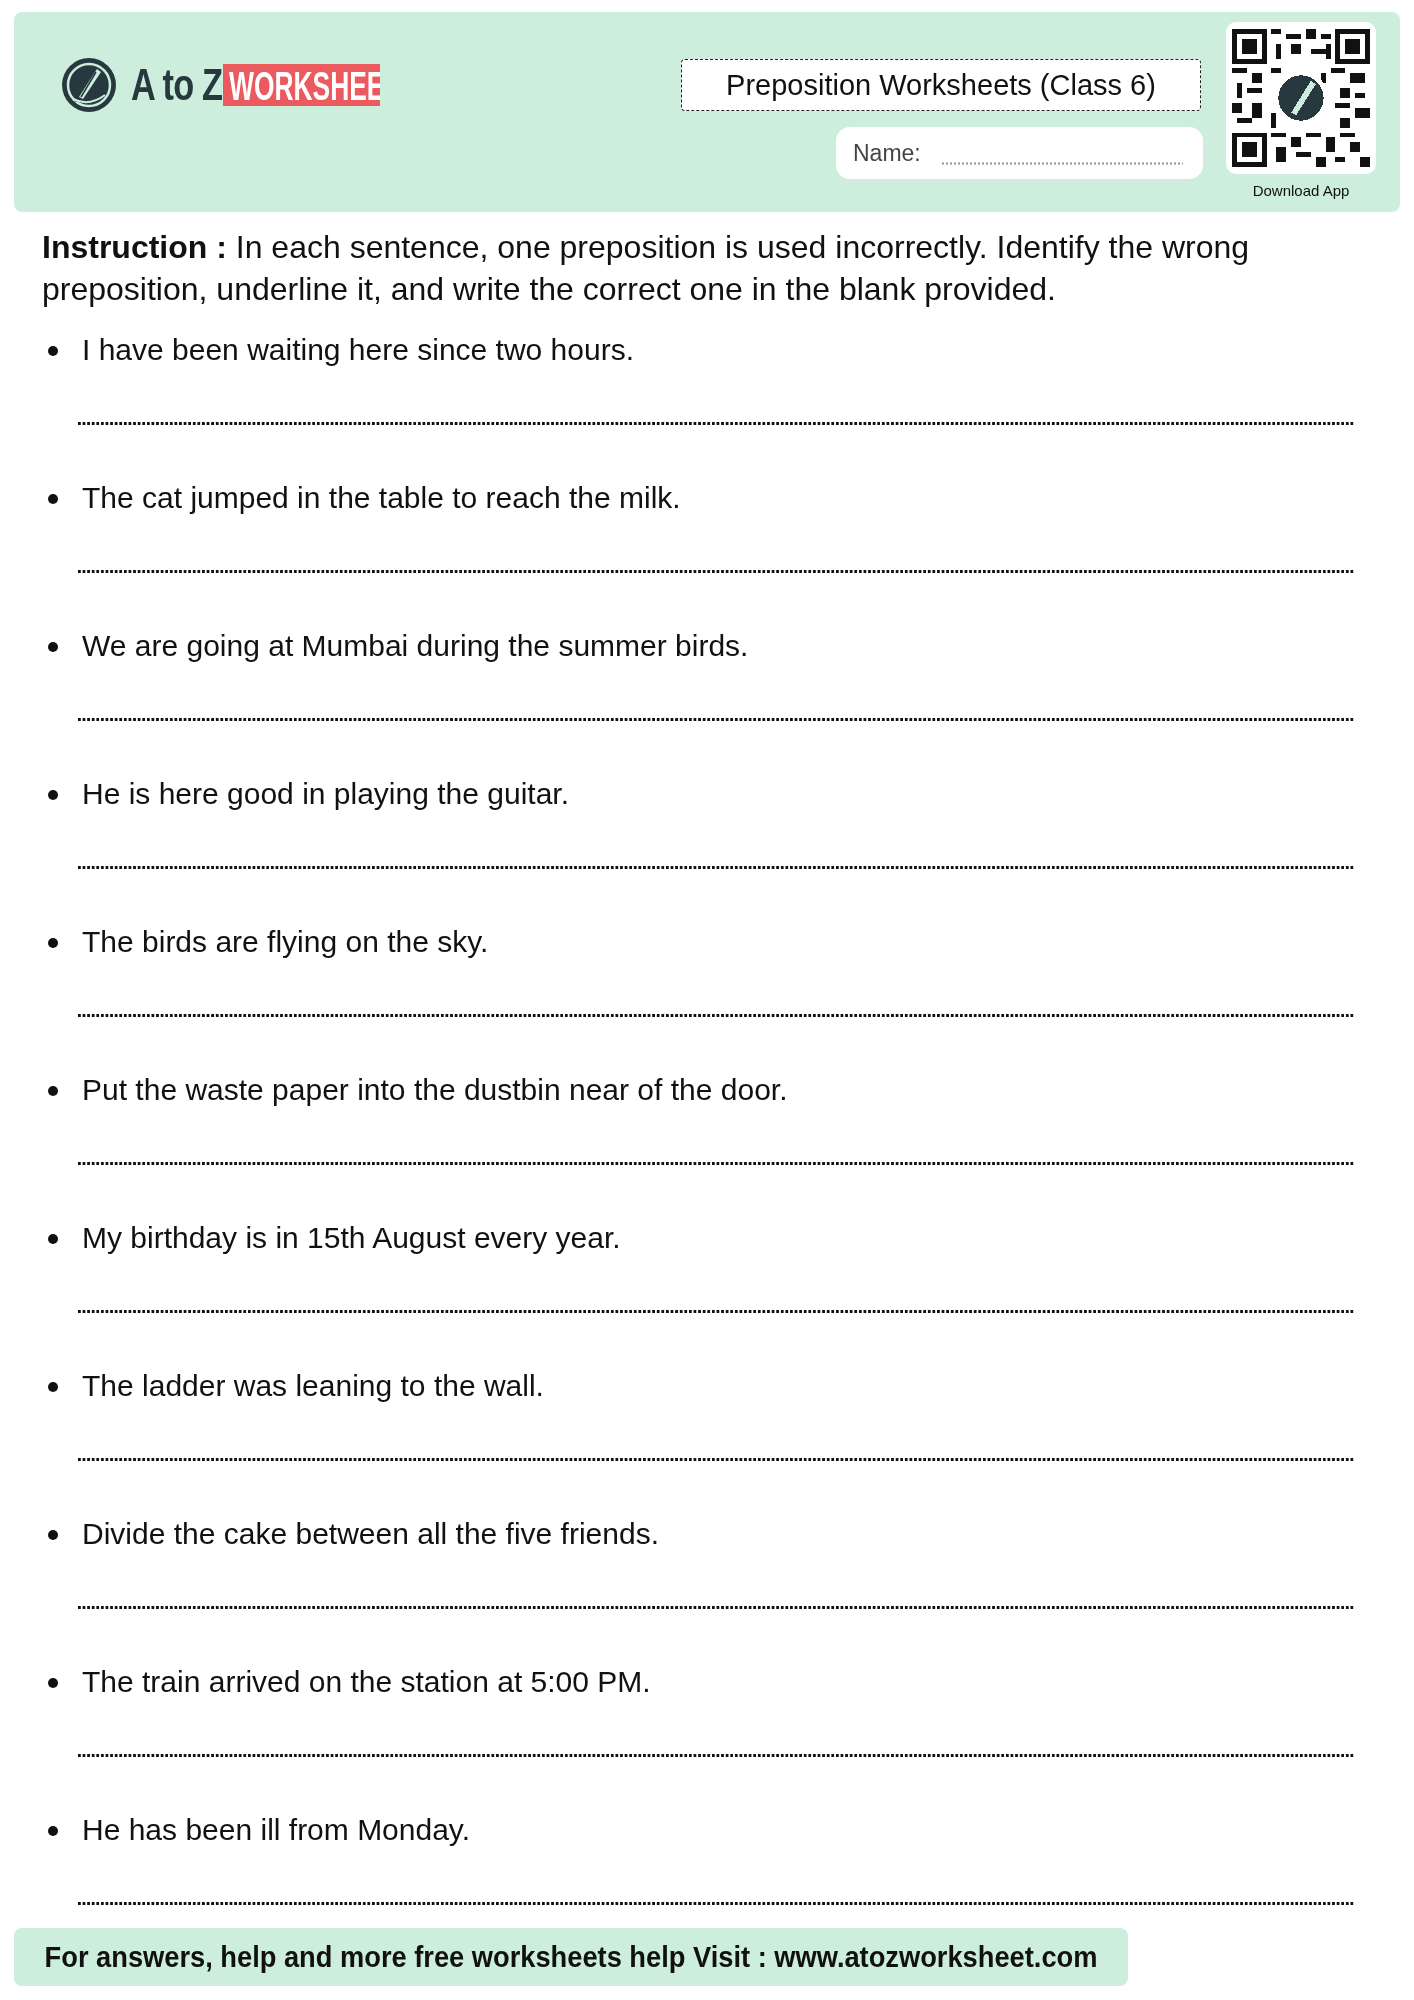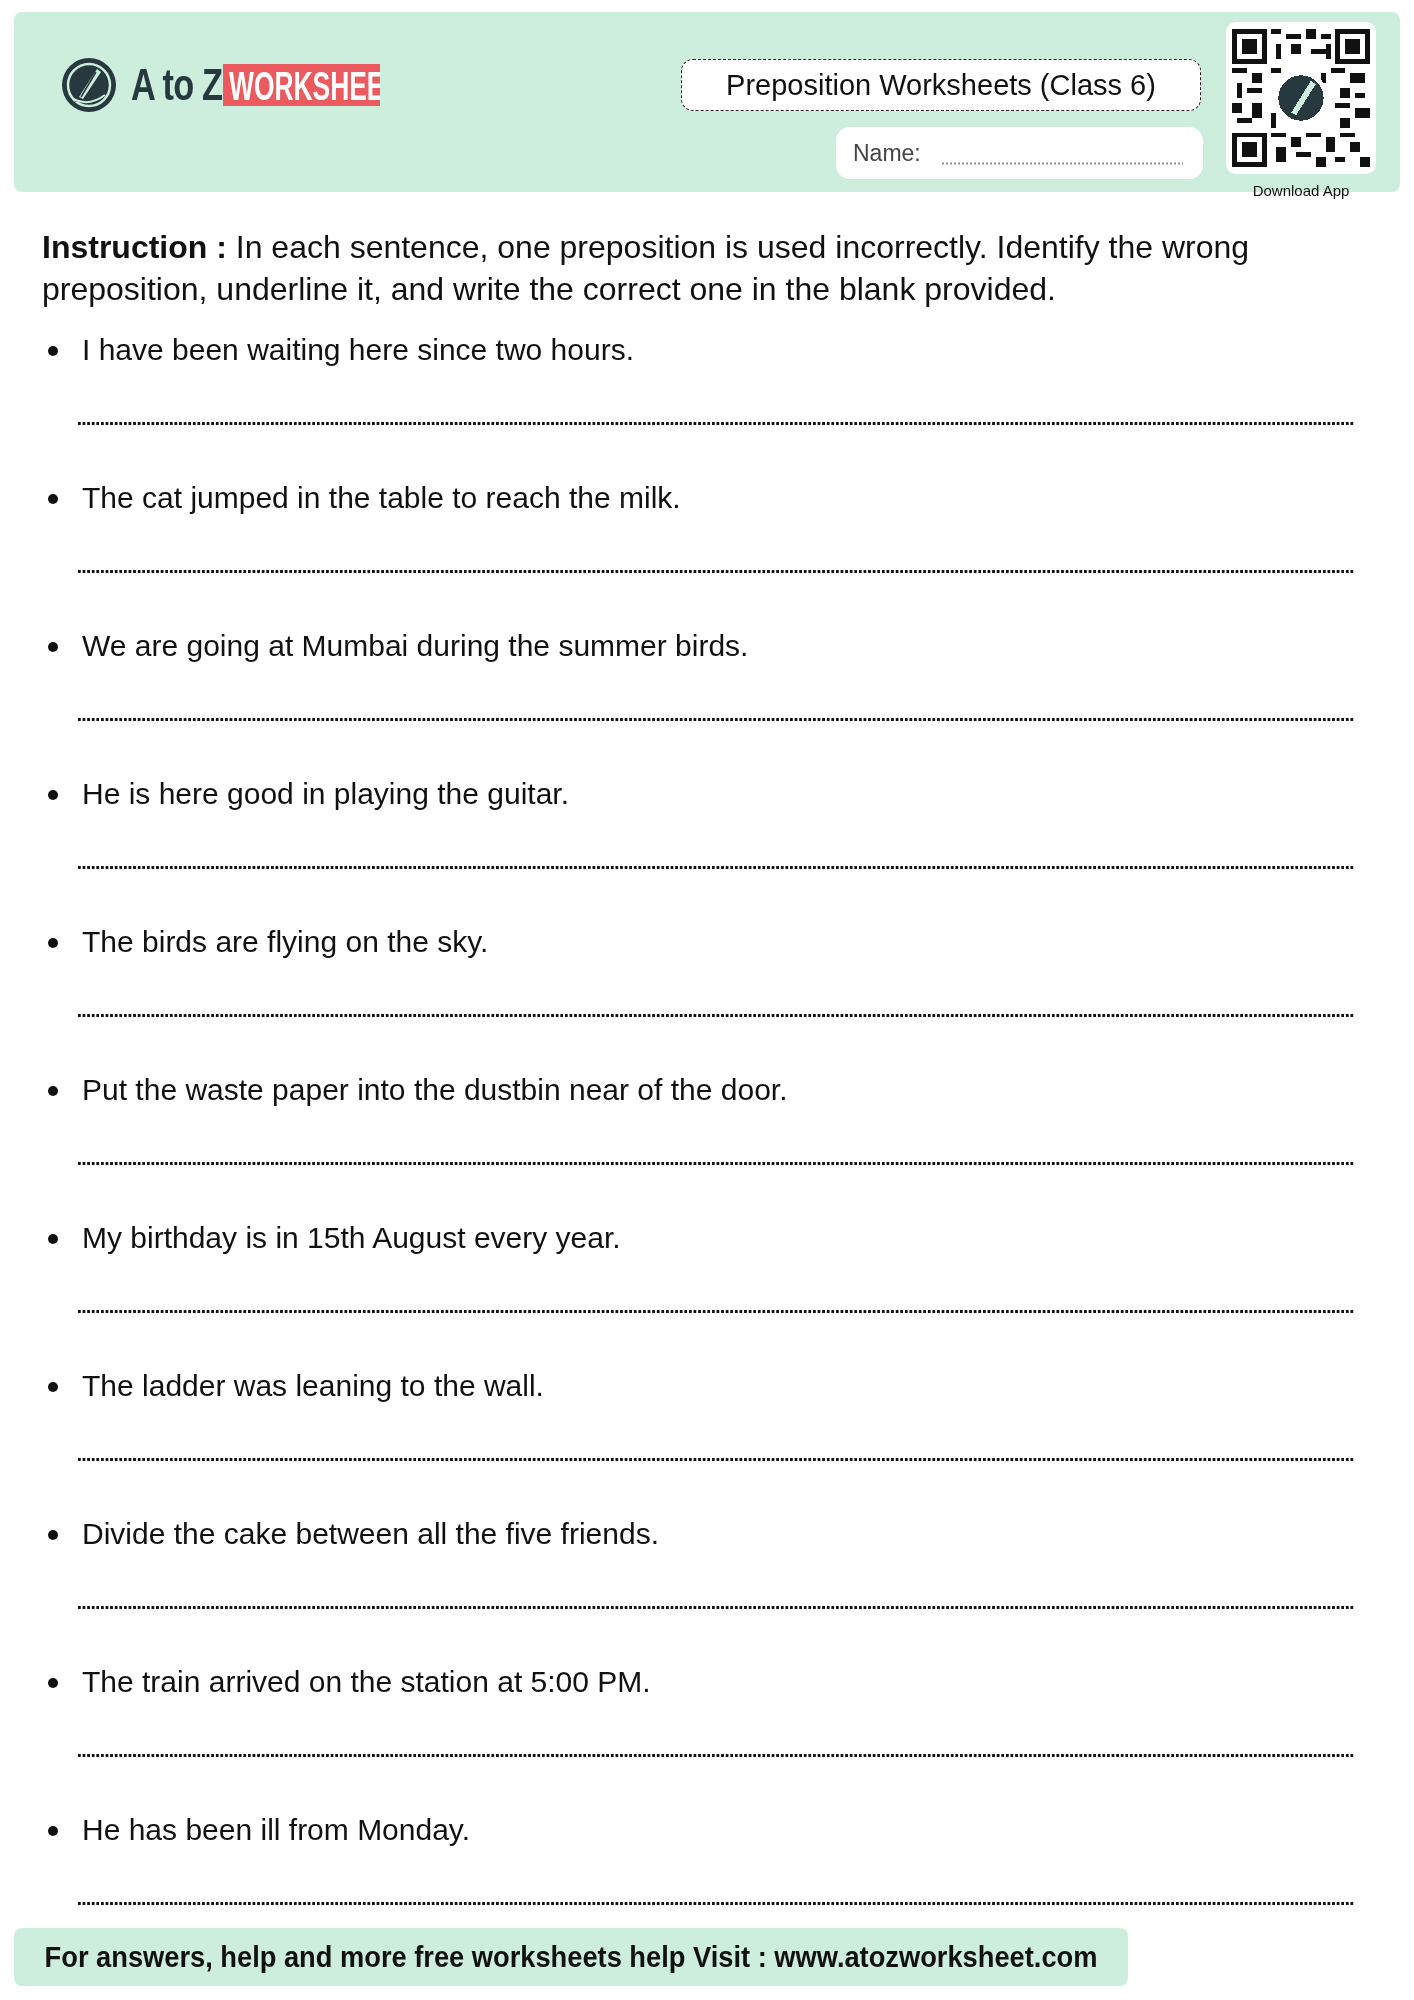--- a/index.html
+++ b/index.html
@@ -1,39 +1,39 @@
 <!DOCTYPE html>
 <html><head>
 <meta charset="utf-8">
 <style>
   html, body { margin: 0; padding: 0; background: #ffffff; }
   body {
     width: 1414px; height: 2000px; position: relative; overflow: hidden;
     font-family: "Liberation Sans", "DejaVu Sans", sans-serif; color: #111;
   }
   .header {
-    position: absolute; left: 14px; top: 12px; width: 1386px; height: 180px;
+    position: absolute; left: 14px; top: 12px; width: 1386px; height: 200px;
     background: #cdeedd; border-radius: 8px;
   }
   .logo { position: absolute; left: 45px; top: 42px; height: 62px; display: flex; align-items: center; }
   .logo-icon { width: 60px; height: 60px; }
   .logo-atoz {
     font-family: "Liberation Sans", sans-serif; font-weight: bold; font-size: 44px;
     color: #27393f; margin-left: 12px; letter-spacing: -1px; transform: scaleX(0.78); transform-origin: left center;
     display: inline-block; width: 90px; white-space: nowrap;
   }
   .logo-ws {
     background: #ea5a5f; color: #ffffff; font-weight: bold; font-size: 40px;
     height: 42px; line-height: 44px; padding: 0 6px; margin-left: 2px;
     display: inline-block; overflow: hidden; white-space: nowrap;
   }
   .logo-ws span { display: inline-block; transform: scaleX(0.66); transform-origin: left center; width: 145px; }
   .title-box {
     position: absolute; left: 667px; top: 47px; width: 520px; height: 52px;
-    background: #fff; border: 1.5px dashed #222; border-radius: 12px; box-sizing: border-box;
+    background: #fff; border: 1.5px dashed #222; border-radius: 4px; box-sizing: border-box;
     display: flex; align-items: center; justify-content: center;
     font-size: 29px; font-weight: 500; color: #111; white-space: nowrap;
   }
   .field {
     position: absolute; top: 115px; height: 52px; background: #fff; border-radius: 14px;
     display: flex; align-items: center; box-sizing: border-box; padding-left: 17px;
   }
   .field-name { left: 22px; width: 784px; }
   .field-class { left: 822px; width: 367px; }
   .field-label { font-size: 23px; color: #444; }

